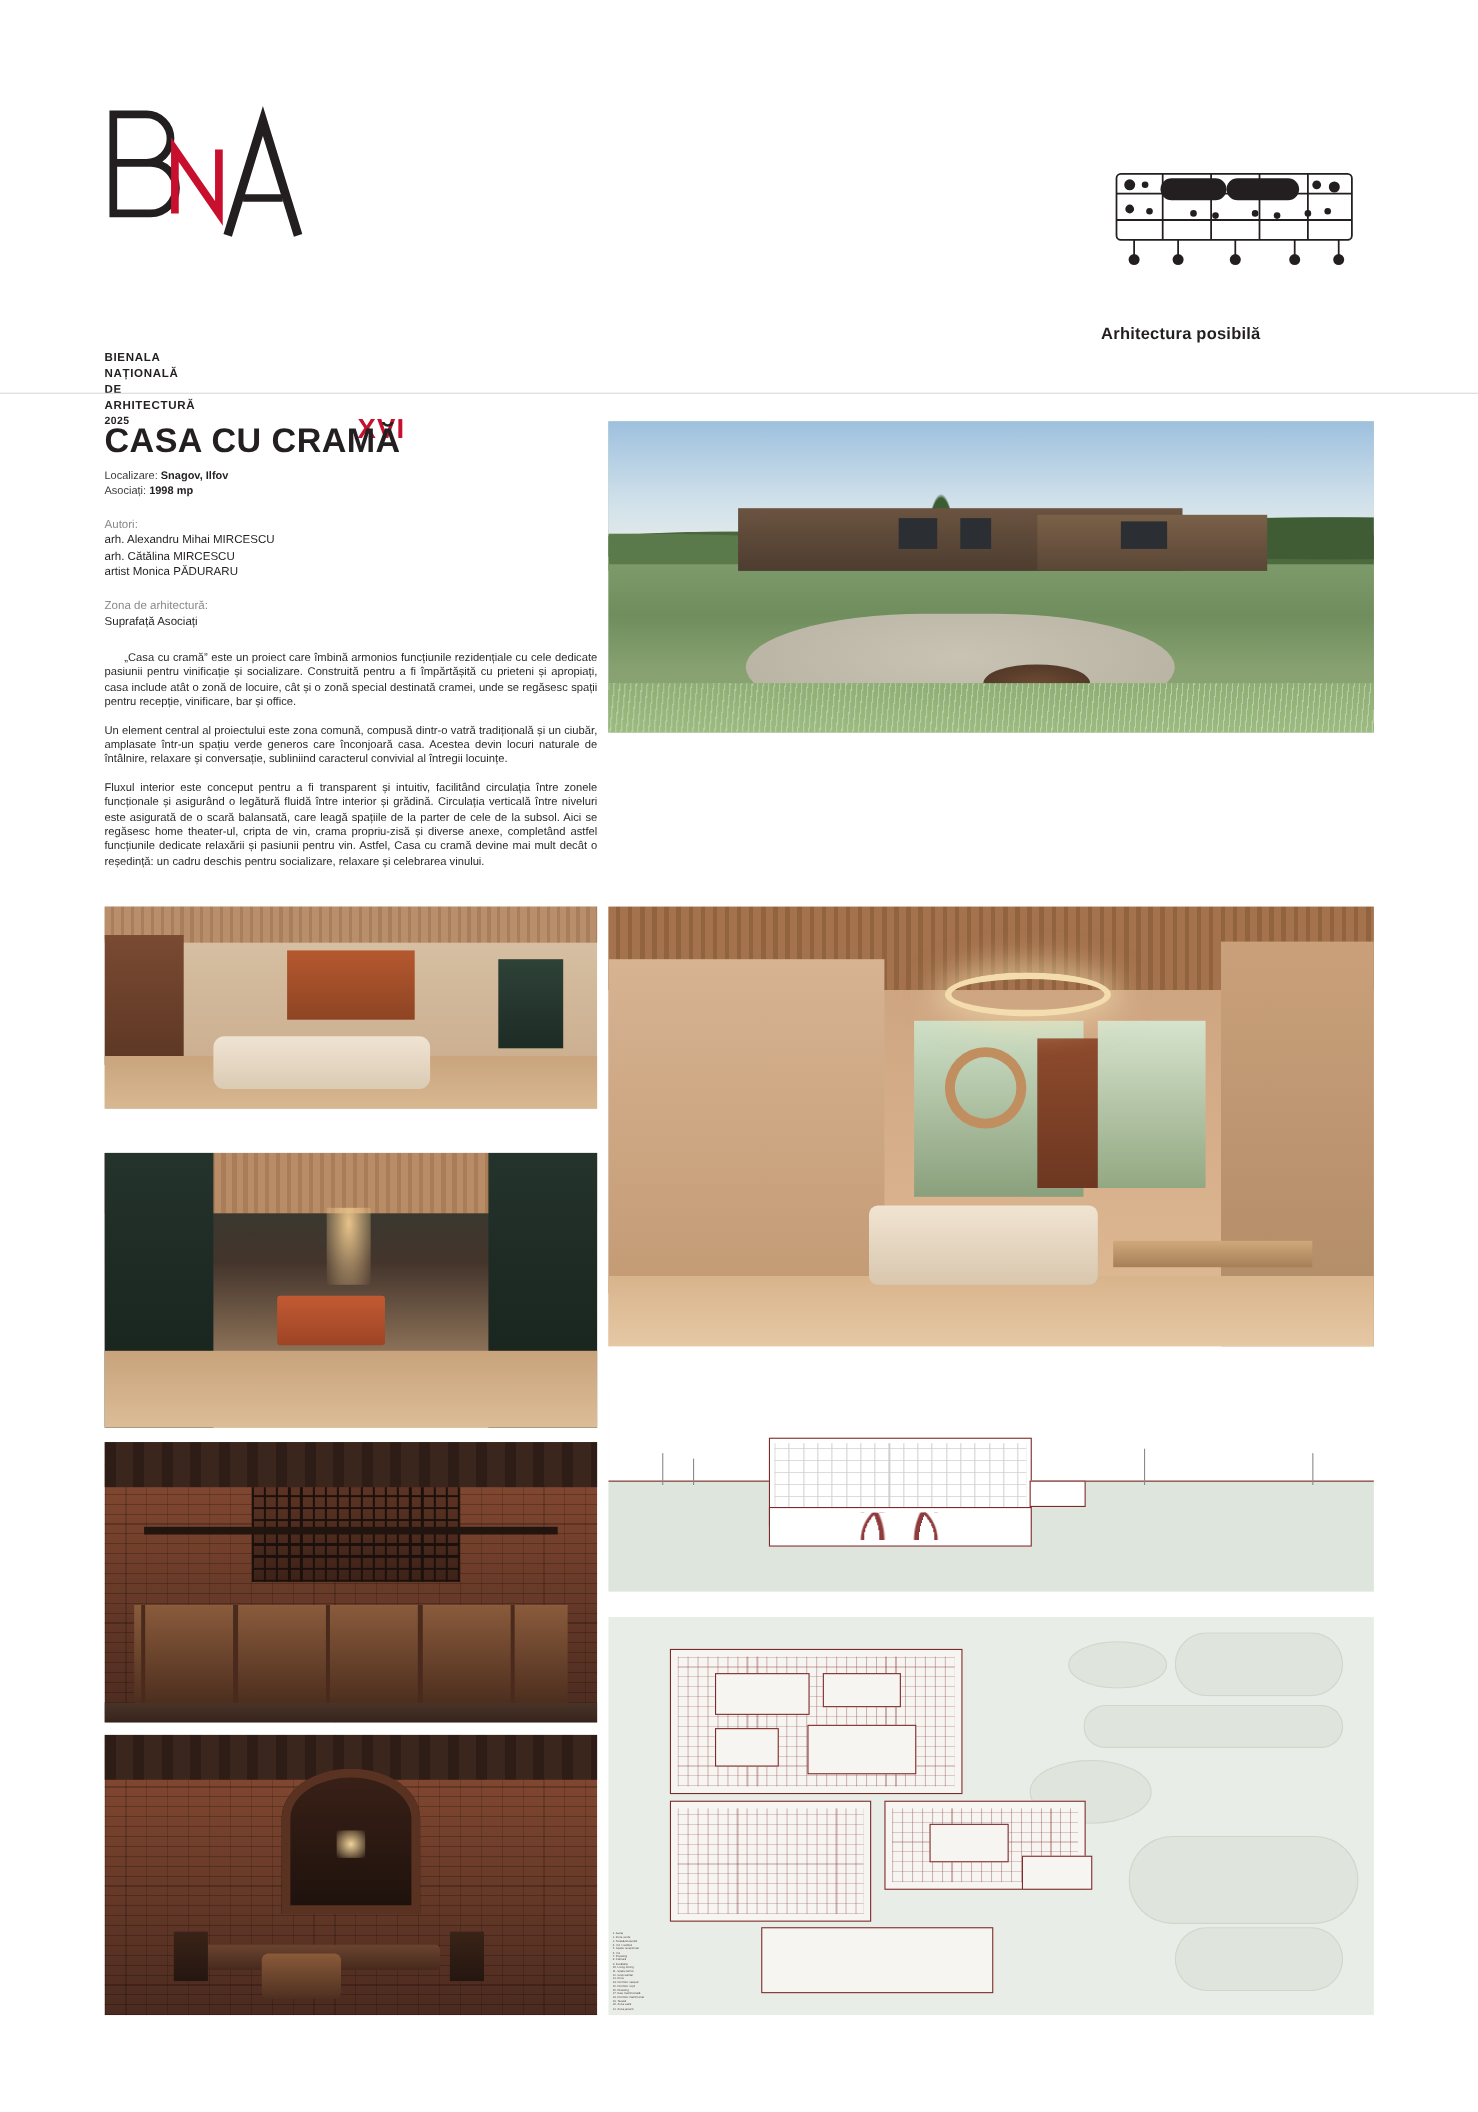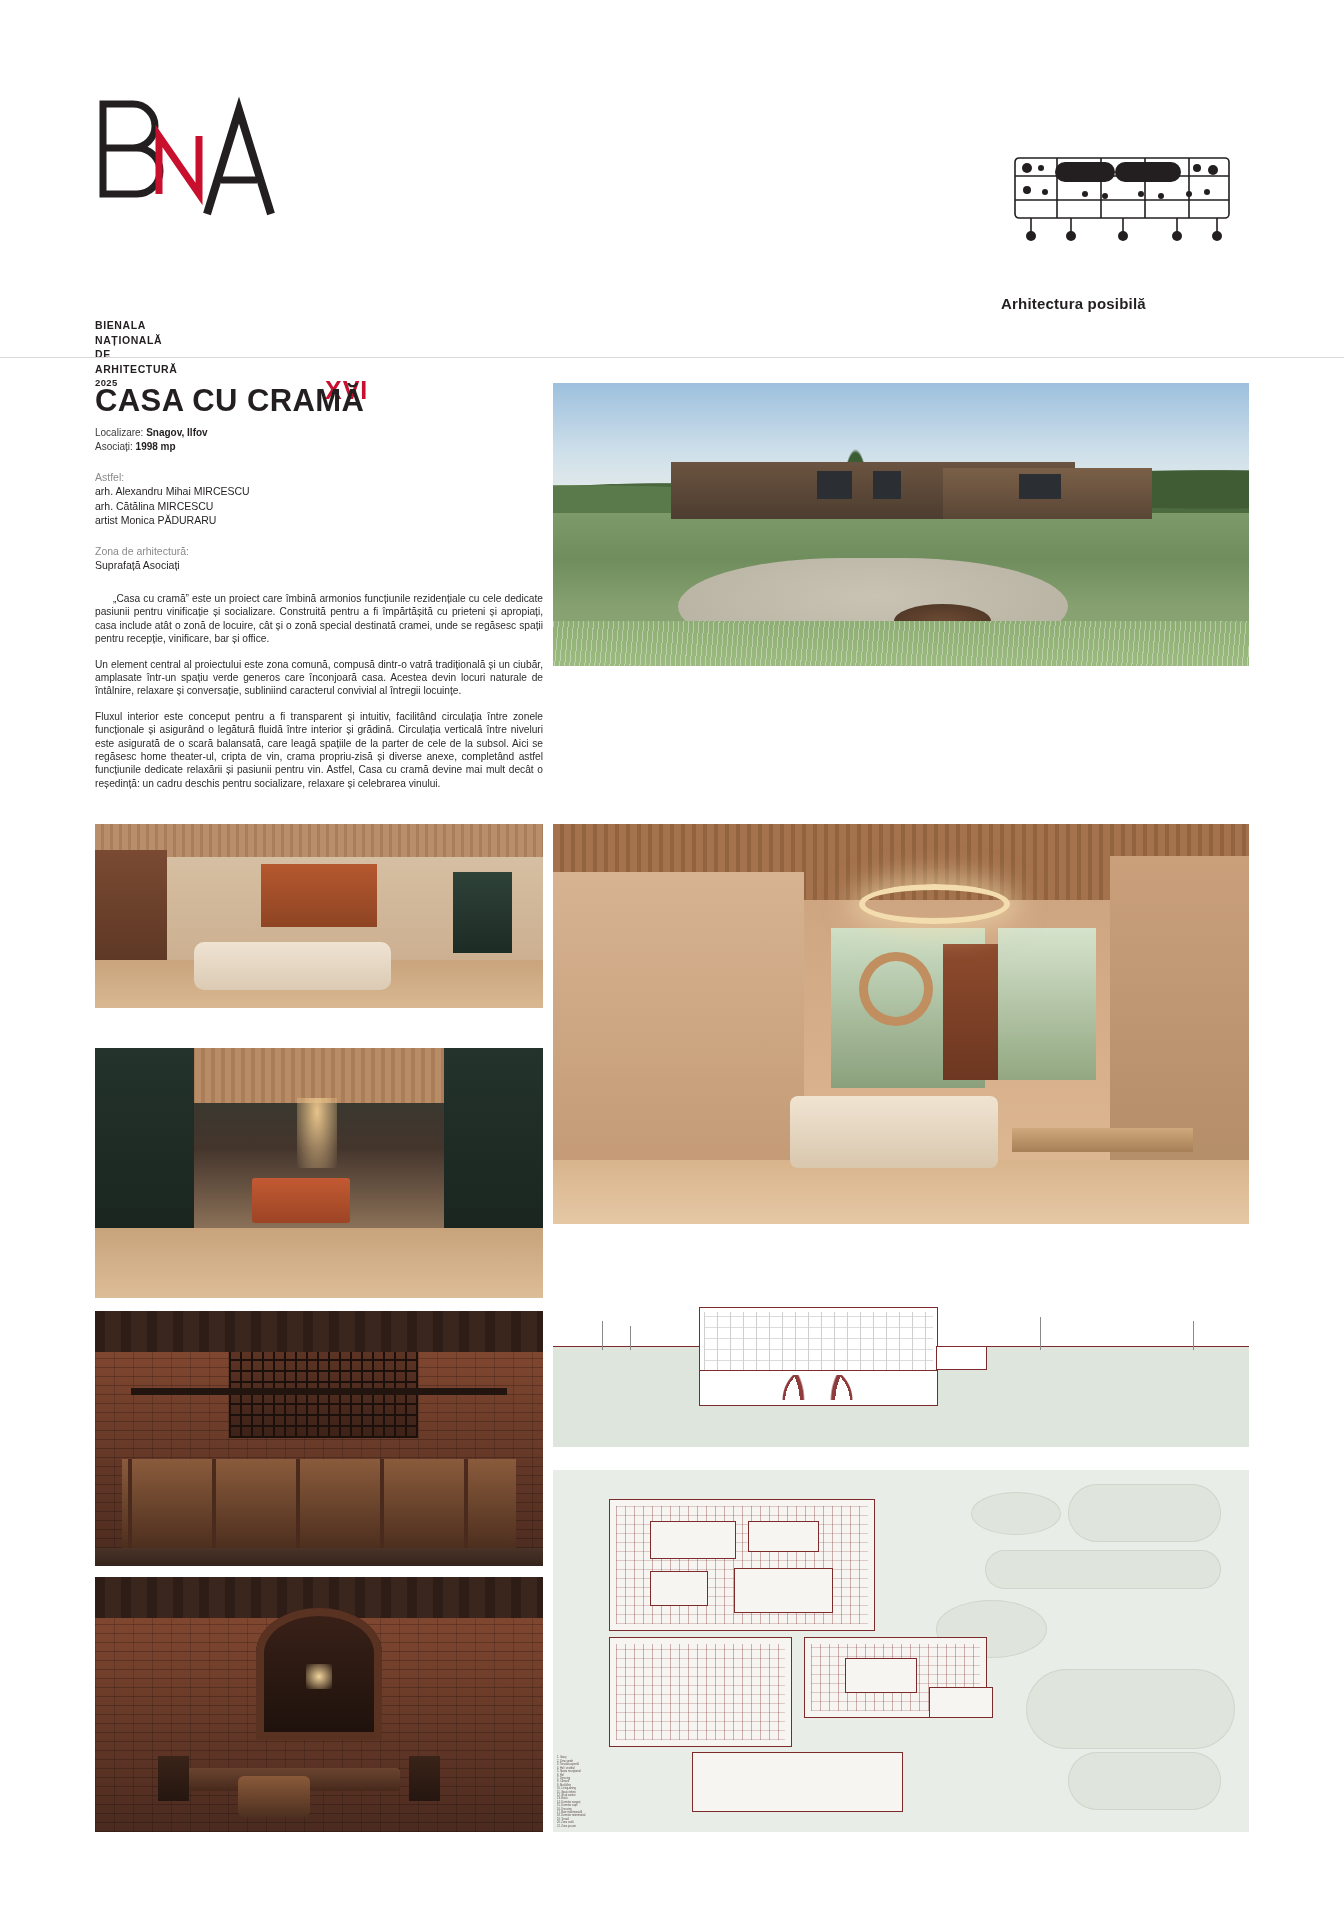--- a/index.html
+++ b/index.html
@@ -291,21 +291,21 @@
 
     <div class="meta-line">
       <span>Localizare:</span>
       <b>Snagov, Ilfov</b>
     </div>
     <div class="meta-line">
       <span>Asociați:</span>
       <b>1998 mp</b>
     </div>
 
-    <div class="meta-label">Astfel:</div>
+    <div class="meta-label">Autori:</div>
     <div class="meta-strong">arh. Alexandru Mihai MIRCESCU</div>
     <div class="meta-strong">arh. Cătălina MIRCESCU</div>
     <div class="meta-strong">artist Monica PĂDURARU</div>
 
     <div class="meta-label">Zona de arhitectură:</div>
     <div class="meta-strong">Suprafață Asociați</div>
 
     <div class="body-text">
       <p class="first">„Casa cu cramă” este un proiect care îmbină armonios funcțiunile rezidențiale cu cele dedicate pasiunii pentru vinificație și socializare. Construită pentru a fi împărtășită cu prieteni și apropiați, casa include atât o zonă de locuire, cât și o zonă special destinată cramei, unde se regăsesc spații pentru recepție, vinificare, bar și office.</p>
       <p>Un element central al proiectului este zona comună, compusă dintr-o vatră tradițională și un ciubăr, amplasate într-un spațiu verde generos care înconjoară casa. Acestea devin locuri naturale de întâlnire, relaxare și conversație, subliniind caracterul convivial al întregii locuințe.</p>

